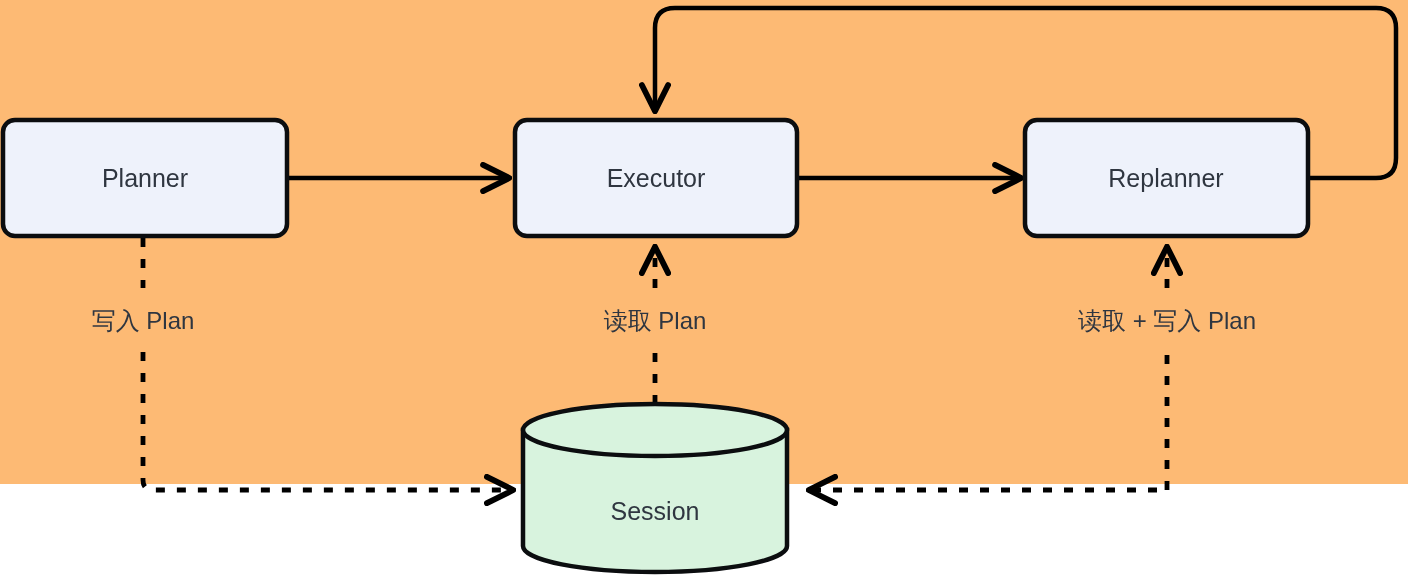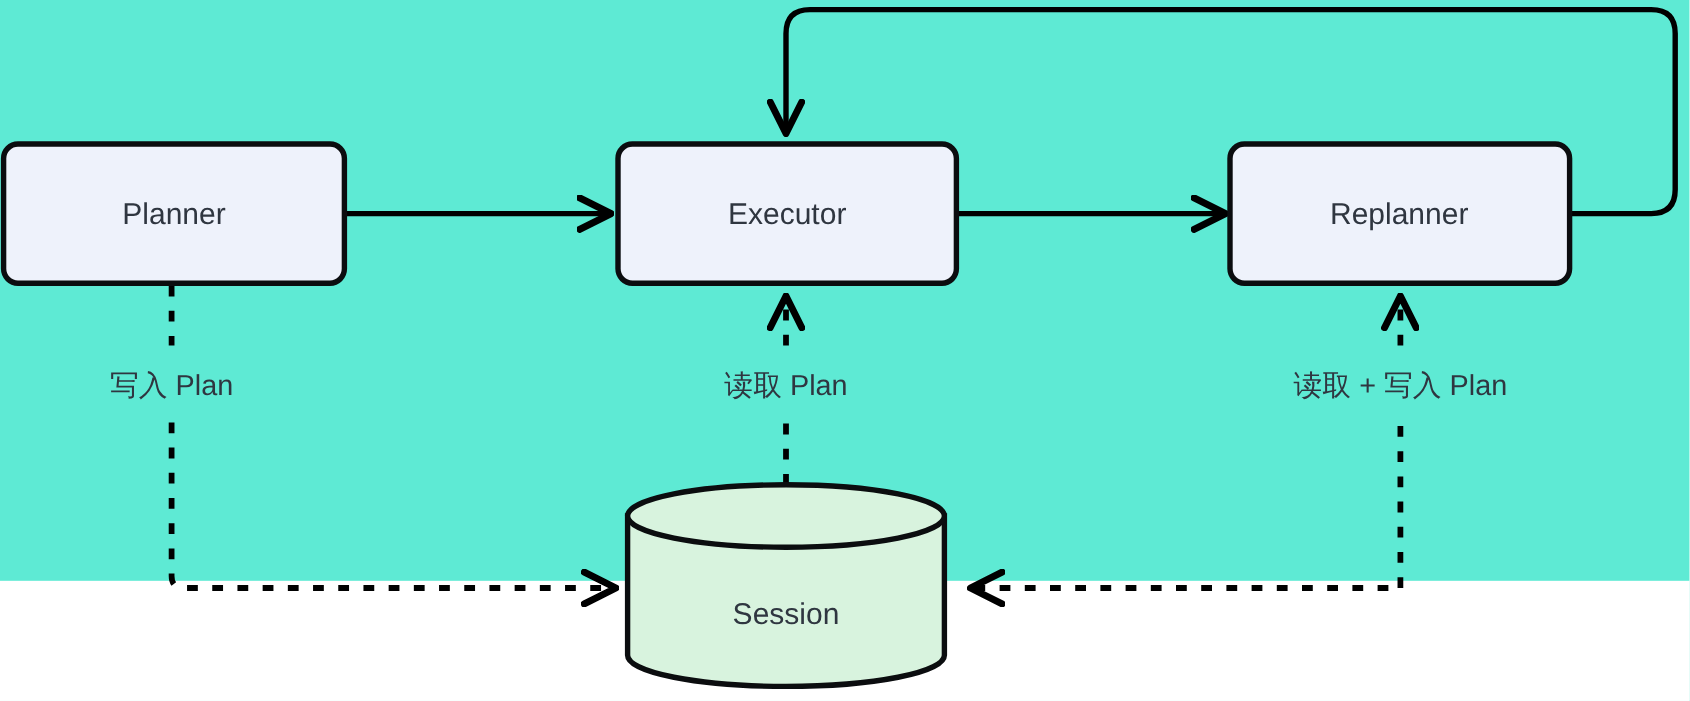--- a/index.html
+++ b/index.html
@@ -10,21 +10,21 @@
   body {
     width: 1408px;
     height: 584px;
     font-family: "Liberation Sans", "DejaVu Sans", sans-serif;
     overflow: hidden;
   }
   #diagram-root {
     position: relative;
     width: 1408px;
     height: 484px;
-    background: #5eead4;
+    background: #fdba74;
   }
   svg.diagram-canvas {
     position: absolute;
     top: 0;
     left: 0;
     width: 1408px;
     height: 584px;
   }
   .node-box {
     fill: #eef2fb;

